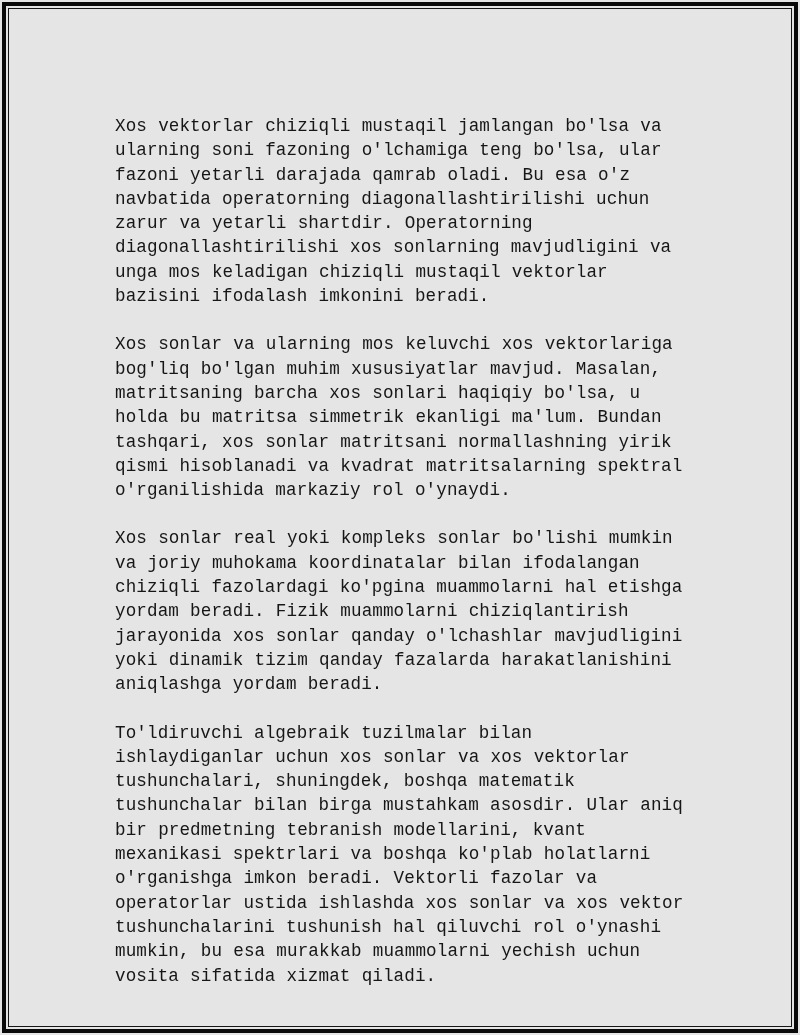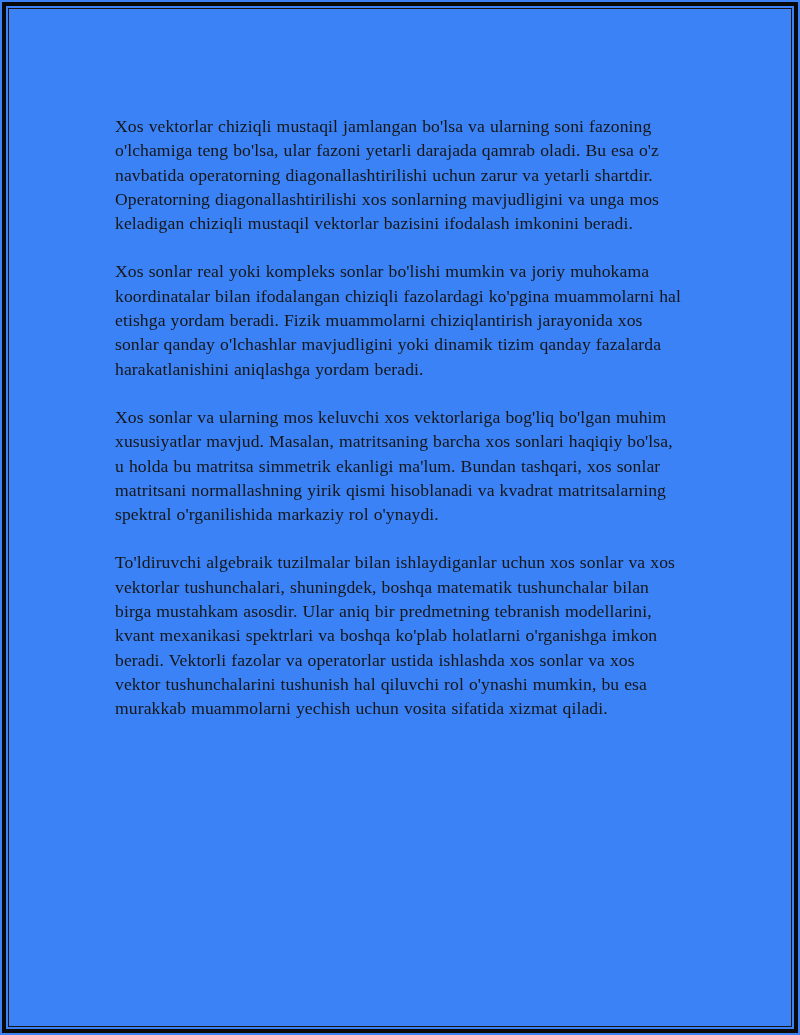--- a/index.html
+++ b/index.html
@@ -4,24 +4,24 @@
 <style>
   html, body {
     margin: 0;
     padding: 0;
     background: #ffffff;
   }
   .page {
     position: relative;
     width: 800px;
     height: 1035px;
-    background: #3b82f6;
+    background: #e5e5e5;
     box-sizing: border-box;
     overflow: hidden;
-    font-family: Liberation Serif, serif;
+    font-family: Liberation Mono, monospace;
   }
   .outer-frame {
     position: absolute;
     top: 2px;
     left: 2px;
     right: 2px;
     bottom: 2px;
     border: 4px solid #0a0a0a;
     box-sizing: border-box;
   }
@@ -59,20 +59,20 @@
 </style>
 </head>
 <body>
 
 <div class="page">
   <div class="outer-frame">
     <div class="inner-frame">
       <div class="content">
         <div class="paragraphs">
           <p>Xos vektorlar chiziqli mustaqil jamlangan bo'lsa va ularning soni fazoning o'lchamiga teng bo'lsa, ular fazoni yetarli darajada qamrab oladi. Bu esa o'z navbatida operatorning diagonallashtirilishi uchun zarur va yetarli shartdir. Operatorning diagonallashtirilishi xos sonlarning mavjudligini va unga mos keladigan chiziqli mustaqil vektorlar bazisini ifodalash imkonini beradi.</p>
+          <p>Xos sonlar va ularning mos keluvchi xos vektorlariga bog'liq bo'lgan muhim xususiyatlar mavjud. Masalan, matritsaning barcha xos sonlari haqiqiy bo'lsa, u holda bu matritsa simmetrik ekanligi ma'lum. Bundan tashqari, xos sonlar matritsani normallashning yirik qismi hisoblanadi va kvadrat matritsalarning spektral o'rganilishida markaziy rol o'ynaydi.</p>
           <p>Xos sonlar real yoki kompleks sonlar bo'lishi mumkin va joriy muhokama koordinatalar bilan ifodalangan chiziqli fazolardagi ko'pgina muammolarni hal etishga yordam beradi. Fizik muammolarni chiziqlantirish jarayonida xos sonlar qanday o'lchashlar mavjudligini yoki dinamik tizim qanday fazalarda harakatlanishini aniqlashga yordam beradi.</p>
-          <p>Xos sonlar va ularning mos keluvchi xos vektorlariga bog'liq bo'lgan muhim xususiyatlar mavjud. Masalan, matritsaning barcha xos sonlari haqiqiy bo'lsa, u holda bu matritsa simmetrik ekanligi ma'lum. Bundan tashqari, xos sonlar matritsani normallashning yirik qismi hisoblanadi va kvadrat matritsalarning spektral o'rganilishida markaziy rol o'ynaydi.</p>
           <p>To'ldiruvchi algebraik tuzilmalar bilan ishlaydiganlar uchun xos sonlar va xos vektorlar tushunchalari, shuningdek, boshqa matematik tushunchalar bilan birga mustahkam asosdir. Ular aniq bir predmetning tebranish modellarini, kvant mexanikasi spektrlari va boshqa ko'plab holatlarni o'rganishga imkon beradi. Vektorli fazolar va operatorlar ustida ishlashda xos sonlar va xos vektor tushunchalarini tushunish hal qiluvchi rol o'ynashi mumkin, bu esa murakkab muammolarni yechish uchun vosita sifatida xizmat qiladi.</p>
         </div>
       </div>
     </div>
   </div>
 </div>
 
 </body></html>

